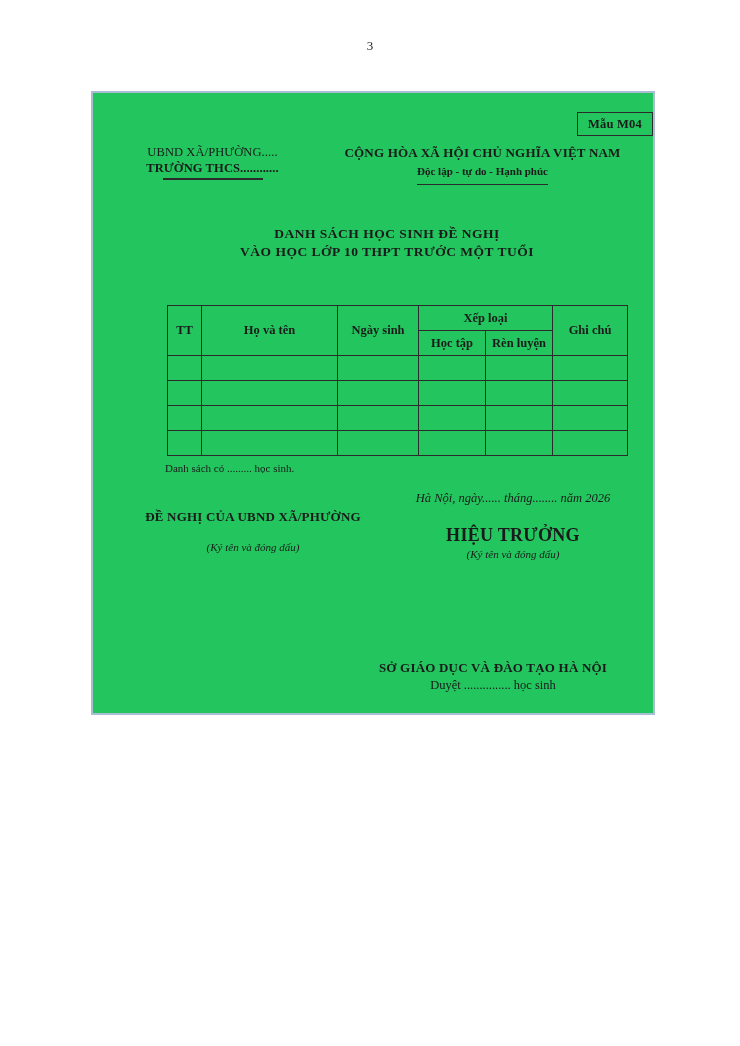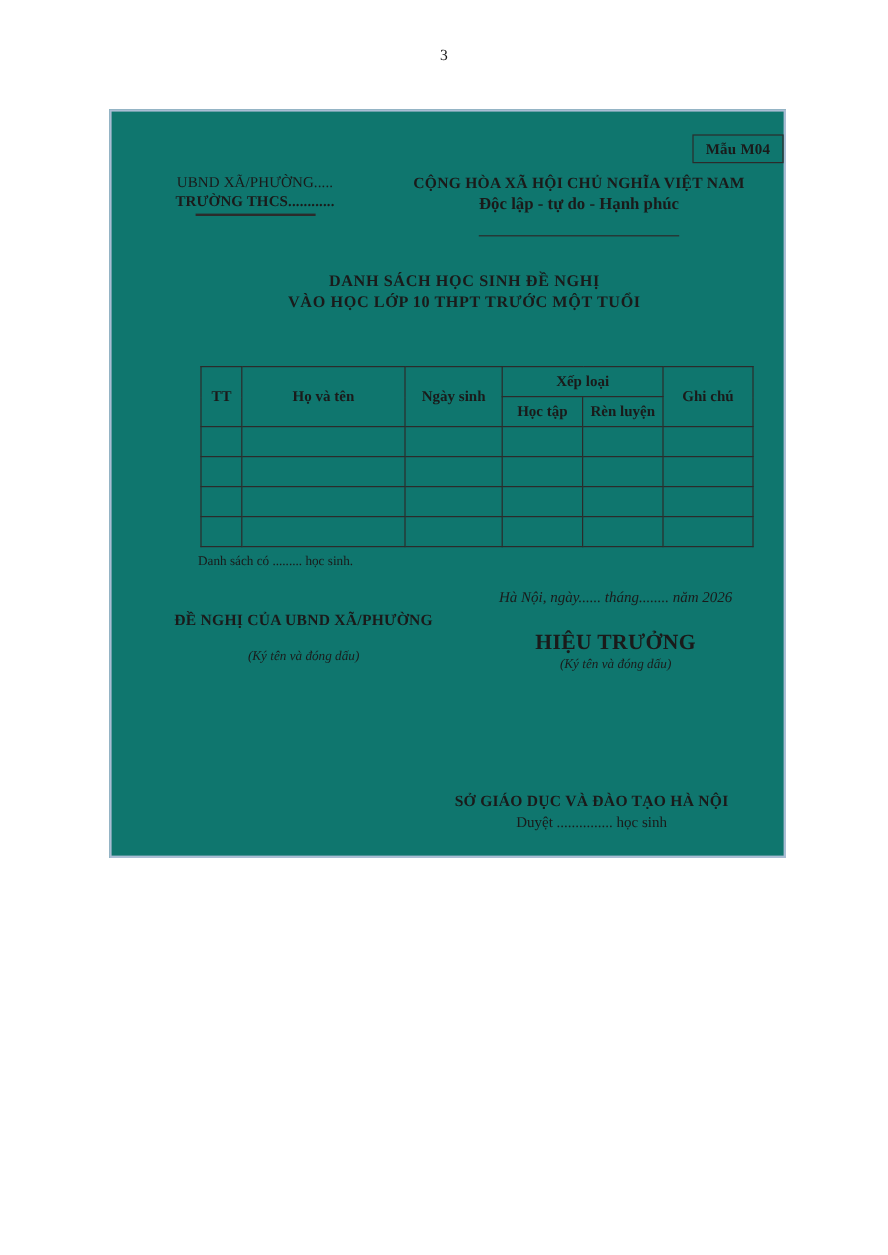--- a/index.html
+++ b/index.html
@@ -28,21 +28,21 @@
   }
 
   
   .page-frame {
     position: absolute;
     left: 91px;
     top: 91px;
     width: 564px;
     height: 624px;
     border: 2px solid #aabdd4;
-    background: #0f766e;
+    background: #22c55e;
     box-sizing: border-box;
     text-decoration: underline;
   }
 
   
   .mau-box {
     position: absolute;
     left: 484px;
     top: 19px;
     width: 76px;
@@ -93,26 +93,26 @@
     flex: 1;
     text-align: center;
   }
   .hdr-right .line1 {
     font-size: 13px;
     font-weight: bold;
     letter-spacing: .2px;
     white-space: nowrap;
   }
   .hdr-right .line2 {
-    font-size: 14px;
+    font-size: 11px;
     font-weight: bold;
     margin-top: 2px;
     display: inline-block;
     border-bottom: 1.5px solid #2b2b2b;
-    padding-bottom: 17px;
+    padding-bottom: 7px;
     white-space: nowrap;
   }
 
   
   .doc-title {
     position: absolute;
     left: 12px;
     top: 132px;
     width: 564px;
     text-align: center;

